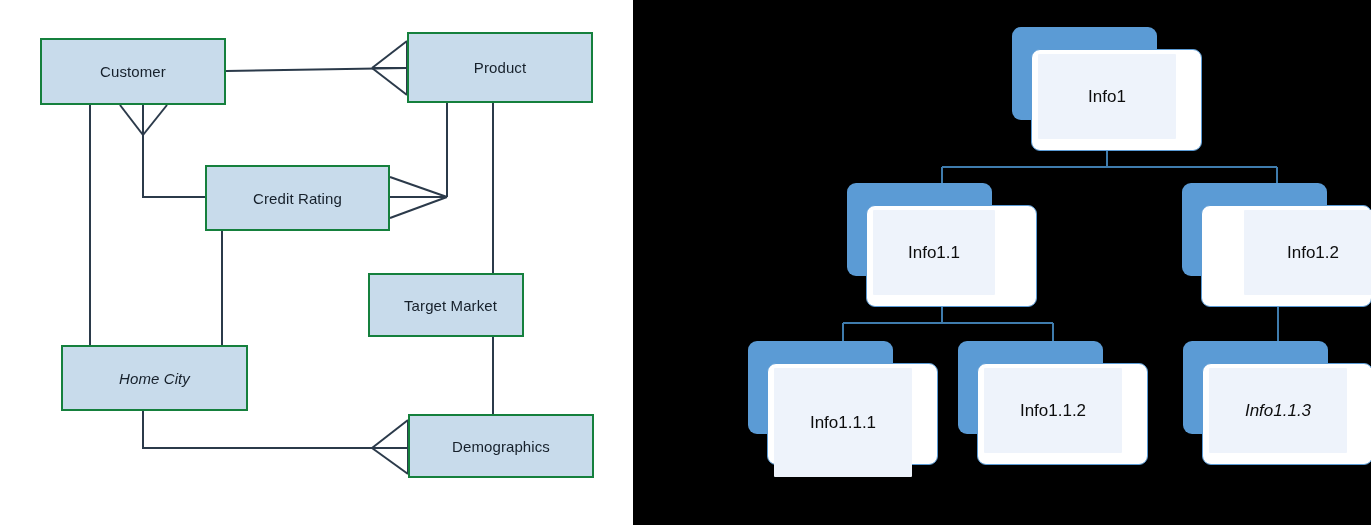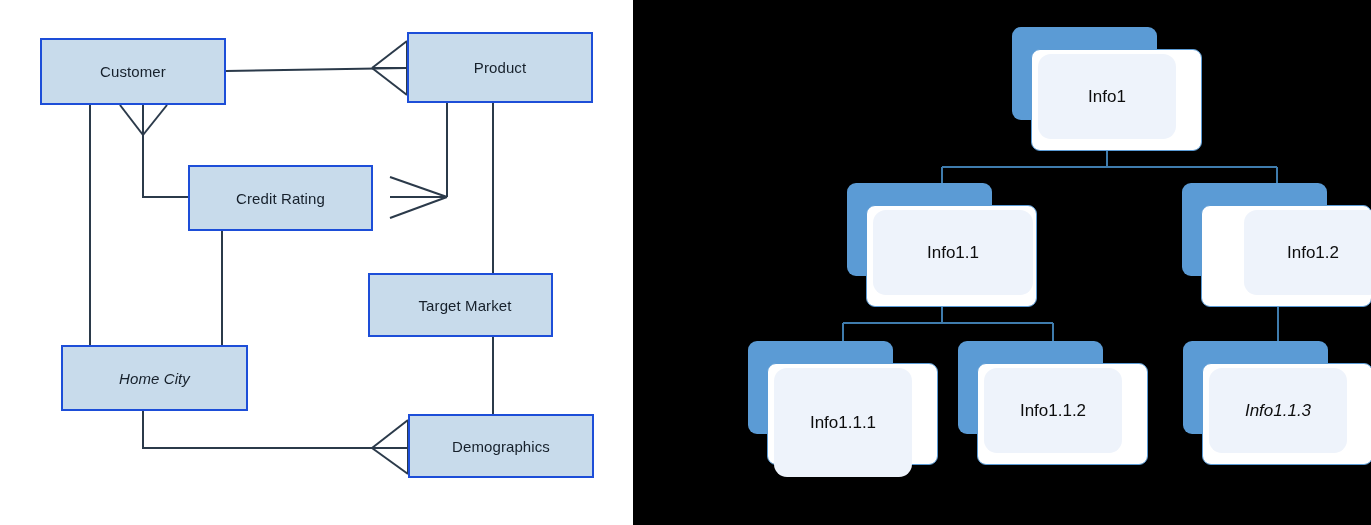--- a/index.html
+++ b/index.html
@@ -14,21 +14,21 @@
   .panel{position:absolute;top:0;height:525px;}
   #er-panel{left:0;width:633px;background:#ffffff;}
   #tree-panel{left:633px;width:738px;background:#000000;}
 
   
   #er-svg{position:absolute;left:0;top:0;width:633px;height:525px;}
 
   .er-entity{
     position:absolute;
     background:#c8dbeb;
-    border:2px solid #1d4ed8;
+    border:2px solid #15803d;
     box-sizing:border-box;
     display:flex;align-items:center;justify-content:center;
     color:#16202b;
     font-size:15px;
     letter-spacing:.1px;
     z-index:3;
   }
 
   
   #tree-svg{position:absolute;left:0;top:0;width:738px;height:525px;}
@@ -43,21 +43,21 @@
   .node .front{
     position:absolute;
     background:#ffffff;
     border:1.5px solid #5b9bd5;
     border-radius:9px;
     box-sizing:border-box;
   }
   .node .inner{
     position:absolute;
     background:#eef3fb;
-    border-radius:13px;
+    border-radius:1px;
     box-sizing:border-box;
     display:flex;align-items:center;justify-content:center;
   }
   .node .label{
     color:#0d0d0d;
     font-size:17px;
     white-space:nowrap;
   }
 </style>
 </head>
@@ -105,25 +105,25 @@
     </svg>
 
     <div class="er-entity" style="left:40px;top:38px;width:186px;height:67px;">
       <span>Customer</span>
     </div>
 
     <div class="er-entity" style="left:407px;top:32px;width:186px;height:71px;">
       <span>Product</span>
     </div>
 
-    <div class="er-entity" style="left:188px;top:165px;width:185px;height:66px;">
+    <div class="er-entity" style="left:205px;top:165px;width:185px;height:66px;">
       <span>Credit Rating</span>
     </div>
 
-    <div class="er-entity" style="left:368px;top:273px;width:185px;height:64px;padding-left:9px;">
+    <div class="er-entity" style="left:368px;top:273px;width:156px;height:64px;padding-left:9px;">
       <span>Target Market</span>
     </div>
 
     <div class="er-entity" style="left:61px;top:345px;width:187px;height:66px;font-style:italic;">
       <span>Home City</span>
     </div>
 
     <div class="er-entity" style="left:408px;top:414px;width:186px;height:64px;">
       <span>Demographics</span>
     </div>
@@ -152,21 +152,21 @@
       <div class="back" style="width:145px;height:93px;"></div>
       <div class="front" style="left:19px;top:22px;width:171px;height:102px;"></div>
       <div class="inner" style="left:26px;top:27px;width:138px;height:85px;">
         <span class="label">Info1</span>
       </div>
     </div>
 
     <div class="node" style="left:214px;top:183px;width:190px;height:124px;">
       <div class="back" style="width:145px;height:93px;"></div>
       <div class="front" style="left:19px;top:22px;width:171px;height:102px;"></div>
-      <div class="inner" style="left:26px;top:27px;width:160px;height:85px;text-align:right;">
+      <div class="inner" style="left:26px;top:27px;width:122px;height:85px;text-align:right;">
         <span class="label">Info1.1</span>
       </div>
     </div>
 
     <div class="node" style="left:549px;top:183px;width:190px;height:124px;">
       <div class="back" style="width:145px;height:93px;"></div>
       <div class="front" style="left:19px;top:22px;width:171px;height:102px;"></div>
       <div class="inner" style="left:26px;top:27px;width:138px;height:85px;margin-left:36px;">
         <span class="label">Info1.2</span>
       </div>

